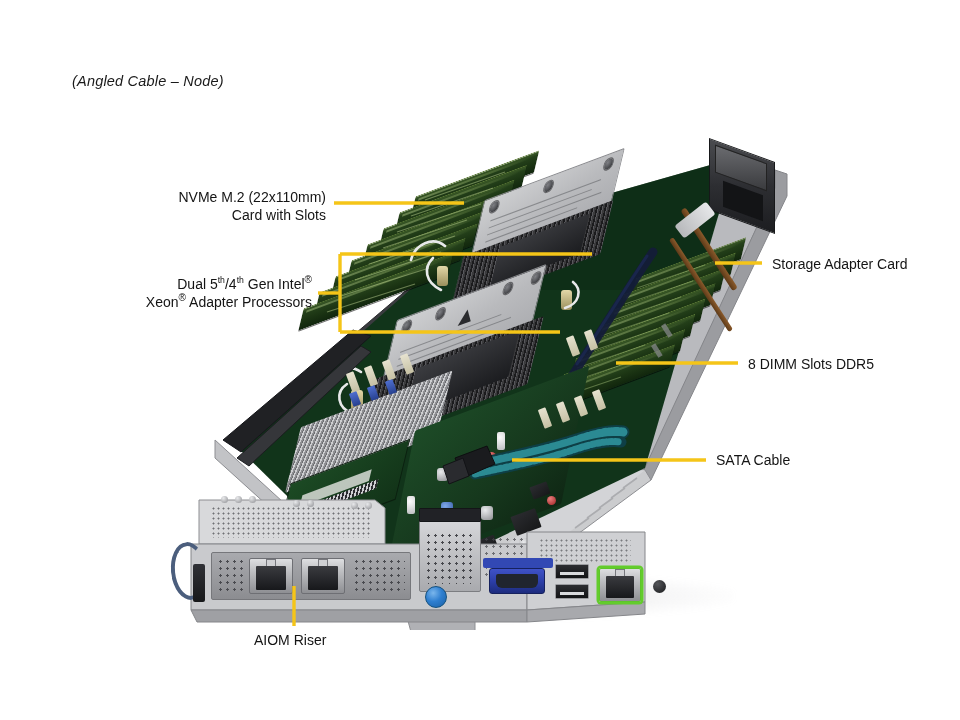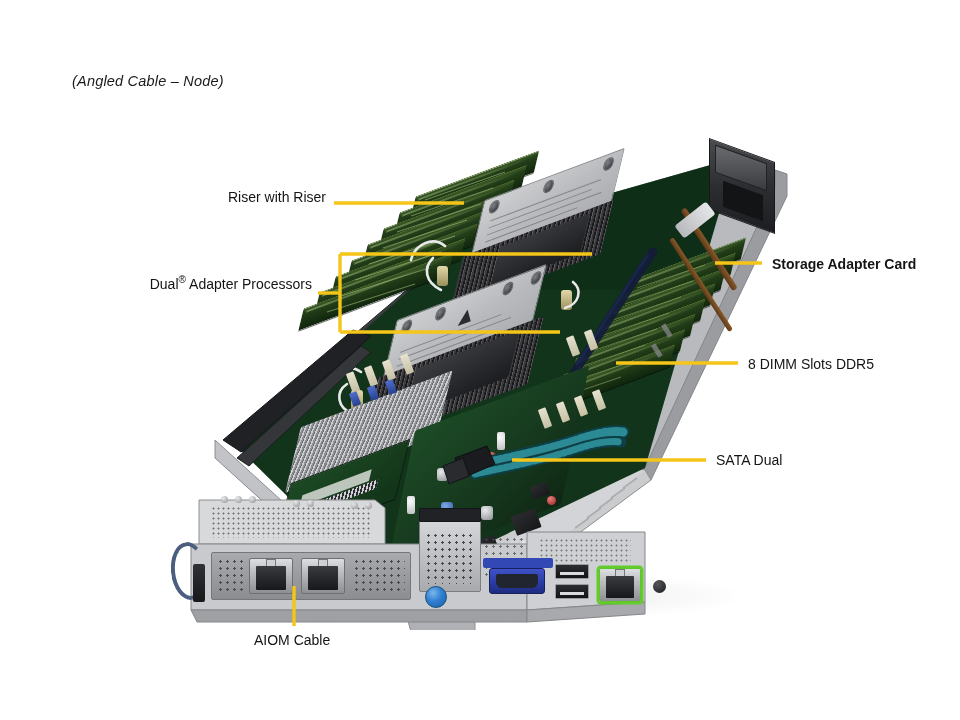--- a/index.html
+++ b/index.html
@@ -554,28 +554,30 @@
 
       <line x1="616" y1="363" x2="738" y2="363"></line>
 
       <line x1="512" y1="460" x2="706" y2="460"></line>
 
       <line x1="294" y1="586" x2="294" y2="626"></line>
     </g>
   </svg>
 
   <div class="label right-align" style="left:0px; top:189px; width:326px;">
-    <div>Riser with Riser</div>
+    <div>NVMe M.2 (22x110mm)</div>
+    <div>Card with Slots</div>
   </div>
 
   <div class="label right-align" style="left:0px; top:276px; width:312px;">
-    <div><span>Dual</span><span class="reg">®</span><span> Adapter Processors</span></div>
+    <div><span>Dual 5</span><sup>th</sup><span>/4</span><sup>th</sup><span> Gen Intel</span><span class="reg">®</span></div>
+    <div><span>Xeon</span><span class="reg">®</span><span> Adapter Processors</span></div>
   </div>
 
-  <div class="label" style="left:772px; top:256px;font-weight:bold;">Storage Adapter Card</div>
+  <div class="label" style="left:772px; top:256px;">Storage Adapter Card</div>
 
   <div class="label" style="left:748px; top:356px;">8 DIMM Slots DDR5</div>
 
-  <div class="label" style="left:716px; top:452px;">SATA Dual</div>
-
-  <div class="label" style="left:254px; top:632px;">AIOM Cable</div>
+  <div class="label" style="left:716px; top:452px;">SATA Cable</div>
+
+  <div class="label" style="left:254px; top:632px;">AIOM Riser</div>
 
 </div>
 
 </body></html>

